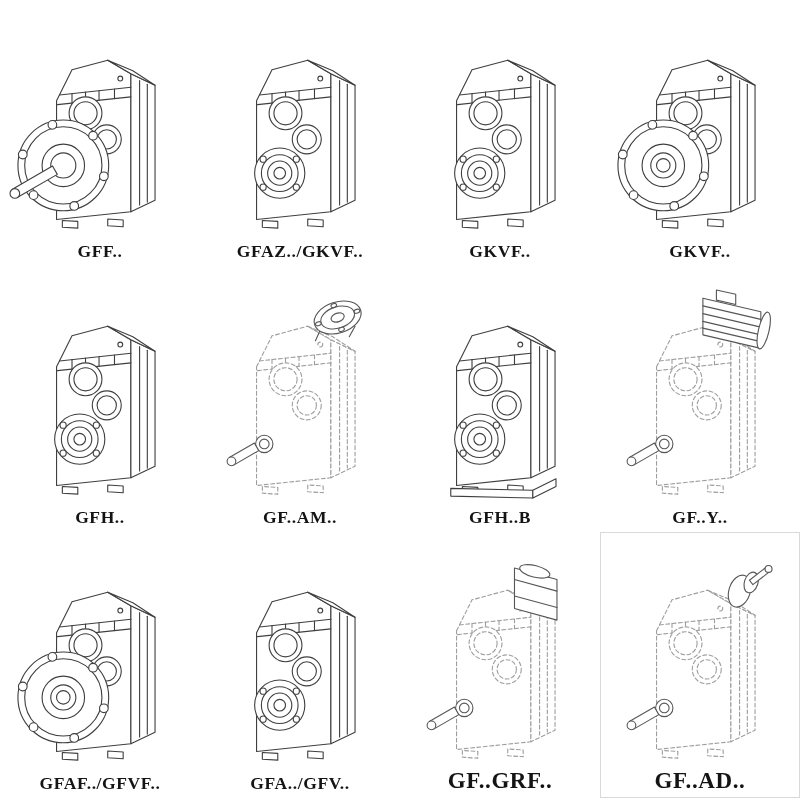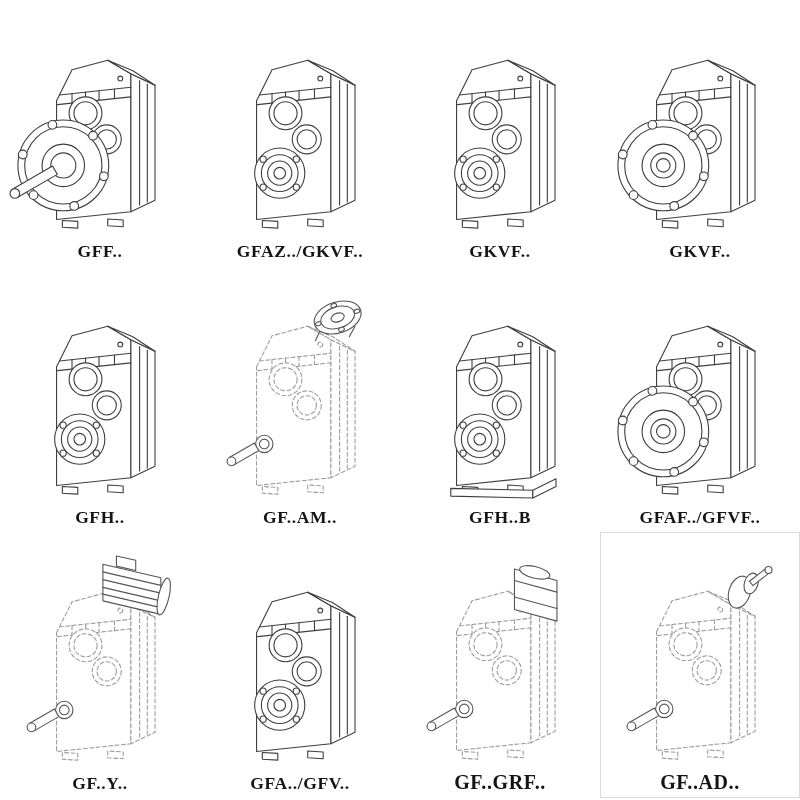--- a/index.html
+++ b/index.html
@@ -22,21 +22,21 @@
     padding:2px 0 6px;
   }
   .cell.boxed{outline:1px solid #d9d9d9;outline-offset:-1px;}
   .fig{flex:1;width:100%;display:flex;align-items:center;justify-content:center;}
   .fig svg{width:188px;height:224px;display:block;}
   .label{
     font-weight:bold;font-size:17.5px;letter-spacing:.6px;
     color:#141414;line-height:1;padding-top:2px;white-space:nowrap;
   }
   .cell:nth-child(11) .label,
-  .cell:nth-child(12) .label{font-size:20px;}
+  .cell:nth-child(12) .label{font-size:23px;}
 </style>
 </head>
 <body>
 
 <div class="page">
   <div class="grid" id="grid">
   <figure class="cell">
     <div class="fig">
           <svg viewBox="0 0 190 232" xmlns="http://www.w3.org/2000/svg">
             <g stroke="#3f3f3f" stroke-width="1.15" fill="none" stroke-dasharray="none" stroke-linejoin="round" stroke-linecap="round">
@@ -309,60 +309,20 @@
             </g>
             <g stroke="#3f3f3f" stroke-width="1.15" fill="none" stroke-linejoin="round" stroke-linecap="round"></g>
           </svg>
         </div>
     <figcaption class="label">GFH..B</figcaption>
   </figure>
 
   <figure class="cell">
     <div class="fig">
           <svg viewBox="0 0 190 232" xmlns="http://www.w3.org/2000/svg">
-            <g stroke="#3f3f3f" stroke-width="1.15" fill="none" stroke-dasharray="none" stroke-linejoin="round" stroke-linecap="round">
-              <polygon points="50,95 66,63 103,53 127,67 127,210 50,218" fill="#fff"></polygon>
-              <polygon points="127,67 152,79 152,198 127,210" fill="#fff"></polygon>
-              <polygon points="103,53 129,64 152,79 127,67" fill="#fff"></polygon>
-              <line x1="53" y1="89" x2="127" y2="81"></line>
-              <line x1="51" y1="99" x2="127" y2="91"></line>
-              <line x1="66" y1="87.6" x2="66" y2="97.4"></line>
-              <line x1="80" y1="86.1" x2="80" y2="95.9"></line>
-              <line x1="94" y1="84.6" x2="94" y2="94.5"></line>
-              <line x1="110" y1="82.8" x2="110" y2="92.8"></line>
-              <line x1="136" y1="74" x2="136" y2="203"></line>
-              <line x1="144" y1="78" x2="144" y2="200"></line>
-              <polygon points="56,219 56,226 72,227 72,220" fill="#fff"></polygon>
-              <polygon points="103,217.5 103,224.5 119,225.5 119,218.5" fill="#fff"></polygon>
-              <circle cx="80" cy="108" r="17" fill="#fff"></circle>
-              <circle cx="80" cy="108" r="12" fill="#fff"></circle>
-              <circle cx="102" cy="135" r="15" fill="#fff"></circle>
-              <circle cx="102" cy="135" r="10" fill="#fff"></circle>
-              <circle cx="116" cy="72" r="2.5" fill="#fff"></circle>
-              <circle cx="57" cy="162" r="47" fill="#fff"></circle>
-              <circle cx="57" cy="162" r="40" fill="#fff"></circle>
-              <circle cx="99.0" cy="173.3" r="4.5" fill="#fff"></circle>
-              <circle cx="68.3" cy="204.0" r="4.5" fill="#fff"></circle>
-              <circle cx="26.2" cy="192.8" r="4.5" fill="#fff"></circle>
-              <circle cx="15.0" cy="150.7" r="4.5" fill="#fff"></circle>
-              <circle cx="45.7" cy="120.0" r="4.5" fill="#fff"></circle>
-              <circle cx="87.8" cy="131.2" r="4.5" fill="#fff"></circle>
-              <circle cx="57" cy="162" r="22" fill="#fff"></circle>
-              <circle cx="57" cy="162" r="13" fill="#fff"></circle>
-              <circle cx="57" cy="162" r="7" fill="#fff"></circle>
-            </g>
-            <g stroke="#3f3f3f" stroke-width="1.15" fill="none" stroke-linejoin="round" stroke-linecap="round"></g>
-          </svg>
-        </div>
-    <figcaption class="label">GFAF../GFVF..</figcaption>
-  </figure>
-
-  <figure class="cell">
-    <div class="fig">
-          <svg viewBox="0 0 190 232" xmlns="http://www.w3.org/2000/svg">
             <g stroke="#9e9e9e" stroke-width="1.15" fill="none" stroke-dasharray="4 2.6" stroke-linejoin="round" stroke-linecap="round">
               <polygon points="50,95 66,63 103,53 127,67 127,210 50,218" fill="#fff"></polygon>
               <polygon points="127,67 152,79 152,198 127,210" fill="#fff"></polygon>
               <polygon points="103,53 129,64 152,79 127,67" fill="#fff"></polygon>
               <line x1="53" y1="89" x2="127" y2="81"></line>
               <line x1="51" y1="99" x2="127" y2="91"></line>
               <line x1="66" y1="87.6" x2="66" y2="97.4"></line>
               <line x1="80" y1="86.1" x2="80" y2="95.9"></line>
               <line x1="94" y1="84.6" x2="94" y2="94.5"></line>
               <line x1="110" y1="82.8" x2="110" y2="92.8"></line>
@@ -409,20 +369,60 @@
               <line x1="110" y1="82.8" x2="110" y2="92.8"></line>
               <line x1="136" y1="74" x2="136" y2="203"></line>
               <line x1="144" y1="78" x2="144" y2="200"></line>
               <polygon points="56,219 56,226 72,227 72,220" fill="#fff"></polygon>
               <polygon points="103,217.5 103,224.5 119,225.5 119,218.5" fill="#fff"></polygon>
               <circle cx="80" cy="108" r="17" fill="#fff"></circle>
               <circle cx="80" cy="108" r="12" fill="#fff"></circle>
               <circle cx="102" cy="135" r="15" fill="#fff"></circle>
               <circle cx="102" cy="135" r="10" fill="#fff"></circle>
               <circle cx="116" cy="72" r="2.5" fill="#fff"></circle>
+              <circle cx="57" cy="162" r="47" fill="#fff"></circle>
+              <circle cx="57" cy="162" r="40" fill="#fff"></circle>
+              <circle cx="99.0" cy="173.3" r="4.5" fill="#fff"></circle>
+              <circle cx="68.3" cy="204.0" r="4.5" fill="#fff"></circle>
+              <circle cx="26.2" cy="192.8" r="4.5" fill="#fff"></circle>
+              <circle cx="15.0" cy="150.7" r="4.5" fill="#fff"></circle>
+              <circle cx="45.7" cy="120.0" r="4.5" fill="#fff"></circle>
+              <circle cx="87.8" cy="131.2" r="4.5" fill="#fff"></circle>
+              <circle cx="57" cy="162" r="22" fill="#fff"></circle>
+              <circle cx="57" cy="162" r="13" fill="#fff"></circle>
+              <circle cx="57" cy="162" r="7" fill="#fff"></circle>
+            </g>
+            <g stroke="#3f3f3f" stroke-width="1.15" fill="none" stroke-linejoin="round" stroke-linecap="round"></g>
+          </svg>
+        </div>
+    <figcaption class="label">GFAF../GFVF..</figcaption>
+  </figure>
+
+  <figure class="cell">
+    <div class="fig">
+          <svg viewBox="0 0 190 232" xmlns="http://www.w3.org/2000/svg">
+            <g stroke="#3f3f3f" stroke-width="1.15" fill="none" stroke-dasharray="none" stroke-linejoin="round" stroke-linecap="round">
+              <polygon points="50,95 66,63 103,53 127,67 127,210 50,218" fill="#fff"></polygon>
+              <polygon points="127,67 152,79 152,198 127,210" fill="#fff"></polygon>
+              <polygon points="103,53 129,64 152,79 127,67" fill="#fff"></polygon>
+              <line x1="53" y1="89" x2="127" y2="81"></line>
+              <line x1="51" y1="99" x2="127" y2="91"></line>
+              <line x1="66" y1="87.6" x2="66" y2="97.4"></line>
+              <line x1="80" y1="86.1" x2="80" y2="95.9"></line>
+              <line x1="94" y1="84.6" x2="94" y2="94.5"></line>
+              <line x1="110" y1="82.8" x2="110" y2="92.8"></line>
+              <line x1="136" y1="74" x2="136" y2="203"></line>
+              <line x1="144" y1="78" x2="144" y2="200"></line>
+              <polygon points="56,219 56,226 72,227 72,220" fill="#fff"></polygon>
+              <polygon points="103,217.5 103,224.5 119,225.5 119,218.5" fill="#fff"></polygon>
+              <circle cx="80" cy="108" r="17" fill="#fff"></circle>
+              <circle cx="80" cy="108" r="12" fill="#fff"></circle>
+              <circle cx="102" cy="135" r="15" fill="#fff"></circle>
+              <circle cx="102" cy="135" r="10" fill="#fff"></circle>
+              <circle cx="116" cy="72" r="2.5" fill="#fff"></circle>
               <circle cx="74" cy="170" r="26" fill="#fff"></circle>
               <circle cx="74" cy="170" r="19" fill="#fff"></circle>
               <circle cx="74" cy="170" r="12.5" fill="#fff"></circle>
               <circle cx="74" cy="170" r="6" fill="#fff"></circle>
               <circle cx="91.2" cy="184.5" r="3.2" fill="#fff"></circle>
               <circle cx="56.8" cy="184.5" r="3.2" fill="#fff"></circle>
               <circle cx="56.8" cy="155.5" r="3.2" fill="#fff"></circle>
               <circle cx="91.2" cy="155.5" r="3.2" fill="#fff"></circle>
             </g>
             <g stroke="#3f3f3f" stroke-width="1.15" fill="none" stroke-linejoin="round" stroke-linecap="round"></g>

